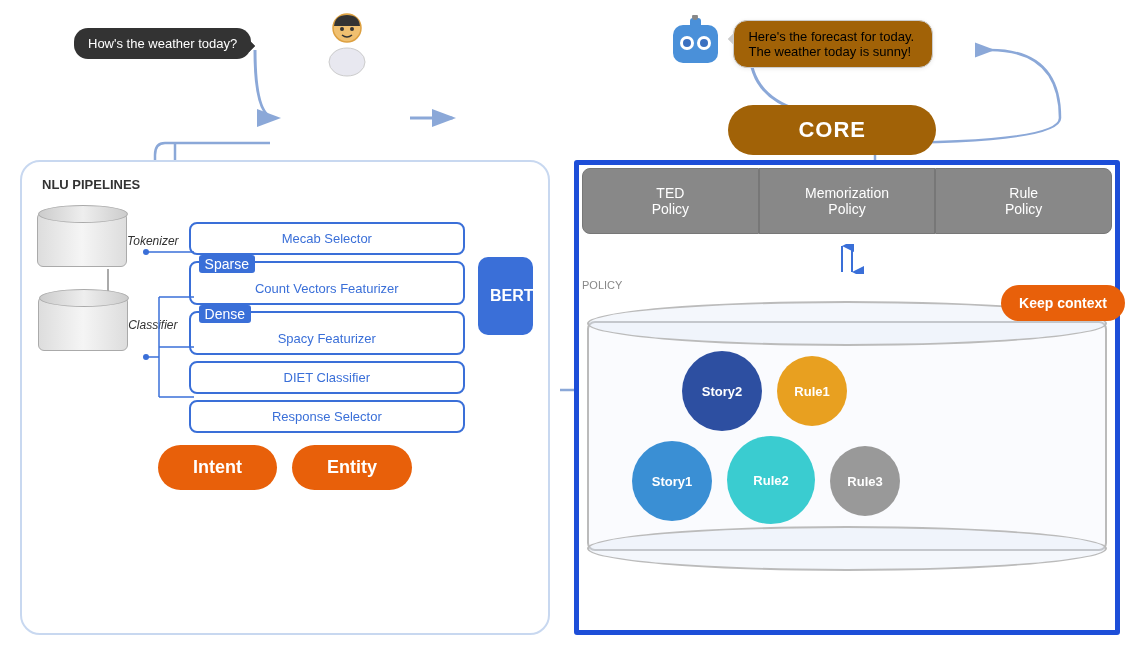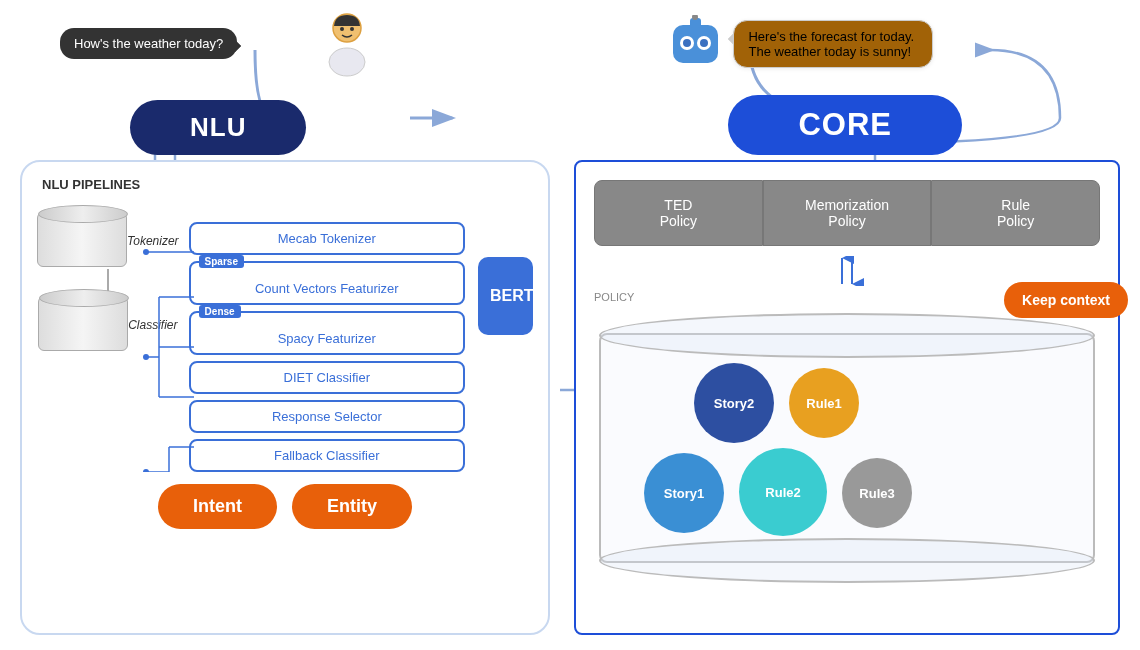--- a/index.html
+++ b/index.html
@@ -77,25 +77,25 @@
     .speech-bubble-bot::after {
       content: '';
       position: absolute;
       left: -12px;
       top: 12px;
       border: 6px solid transparent;
       border-right-color: #ccc;
     }
 
     .core-pill {
-      background: #1d4ed8;
+      background: #a16207;
       color: #fff;
       border-radius: 30px;
       padding: 12px 70px;
-      font-size: 31px;
+      font-size: 22px;
       font-weight: bold;
       letter-spacing: 1px;
     }
 
     
     .bottom-row {
       display: flex;
       flex: 1;
       padding: 0 20px 15px 20px;
       gap: 24px;
@@ -191,22 +191,22 @@
       font-size: 13px;
       font-weight: 500;
       background: #fff;
       position: relative;
     }
 
     .badge {
       display: inline-block;
       padding: 1px 6px;
       border-radius: 3px;
-      font-size: 10px;
-      font-weight: bold;
+      font-size: 14px;
+      font-weight: normal;
       color: #fff;
       margin-bottom: 2px;
       position: absolute;
       top: -8px;
       left: 8px;
     }
 
     .badge-sparse {
       background: #3a6fd8;
     }
@@ -243,25 +243,25 @@
       border-radius: 30px;
       padding: 12px 35px;
       font-size: 18px;
       font-weight: bold;
       border: none;
     }
 
     
     .core-panel {
       background: #fff;
-      border: 2px solid #1d4ed8;
-      border-radius: 8px;
+      border: 5px solid #1d4ed8;
+      border-radius: 3px;
       flex: 1;
       position: relative;
-      padding: 18px;
+      padding: 3px;
     }
 
     
     .policy-boxes {
       display: flex;
       gap: 0;
       margin-bottom: 10px;
     }
 
     .policy-box {
@@ -367,44 +367,39 @@
     <path d="M 860,355 L 860,300" stroke="#3a6fd8" stroke-width="2.5" fill="none" marker-end="url(#arrowDarkBlueUp)"></path>
     <path d="M 860,300 L 860,248" stroke="#3a6fd8" stroke-width="2.5" fill="none" marker-end="url(#arrowDarkBlueUp)"></path>
 
     <path d="M 750,50 Q 750,118 860,118" stroke="#8ba8d8" stroke-width="3" fill="none"></path>
   </svg>
 
   <div class="top-row">
 
     <div style="position:relative; width:520px; height:155px;">
 
-      <div class="speech-bubble-user" style="position:absolute; top:8px; left:30px;">
+      <div class="speech-bubble-user" style="position:absolute; top:8px; left:44px;">
         <span>How's the weather today?</span>
         <div style="position:absolute; right:-10px; top:12px; border:6px solid transparent; border-left-color:#333;"></div>
       </div>
 
       <div style="position:absolute; top:0; left:290px;">
         <svg width="55" height="70" viewBox="0 0 55 70">
           <circle cx="27" cy="18" r="14" fill="#f0c070" stroke="#dda040" stroke-width="1.5"></circle>
 
           <path d="M14,16 Q15,5 27,5 Q39,5 40,16" fill="#333" stroke="none"></path>
 
           <ellipse cx="27" cy="52" rx="18" ry="14" fill="#e8e8f0" stroke="#ccc" stroke-width="1"></ellipse>
 
           <circle cx="22" cy="19" r="2" fill="#333"></circle>
           <circle cx="32" cy="19" r="2" fill="#333"></circle>
           <path d="M22,25 Q27,29 32,25" stroke="#333" stroke-width="1.5" fill="none"></path>
         </svg>
       </div>
 
-      <div style="position:absolute; bottom:10px; left:100px;">
-        <div class="nlu-pill">
-          <span>NLU</span>
-        </div>
-      </div>
     </div>
 
     <div style="position:relative; width:470px; height:155px; margin-left:150px;">
 
       <div style="position:absolute; top:5px; left:0;">
         <svg width="55" height="55" viewBox="0 0 55 55">
           <rect x="5" y="10" width="45" height="38" rx="10" fill="#4a90d9"></rect>
           <circle cx="19" cy="28" r="7" fill="#fff"></circle>
           <circle cx="36" cy="28" r="7" fill="#fff"></circle>
           <circle cx="19" cy="28" r="4" fill="#3a70c0"></circle>
@@ -452,44 +447,41 @@
             <div class="cylinder-label">Classifier</div>
           </div>
         </div>
 
         <div style="flex:1; display:flex; flex-direction:column; gap:5px; padding-top:20px; position:relative;">
 
           <div style="display:flex; gap:8px; align-items:flex-start;">
             <div style="flex:1; display:flex; flex-direction:column; gap:6px;">
 
               <div class="pipeline-box">
-                <span>Mecab Tokenizer</span>
+                <span>Mecab Selector</span>
               </div>
 
               <div class="pipeline-box" style="padding-top:18px; position:relative;">
                 <span class="badge badge-sparse">Sparse</span>
                 <span>Count Vectors Featurizer</span>
               </div>
 
               <div class="pipeline-box" style="padding-top:18px; position:relative;">
                 <span class="badge badge-dense">Dense</span>
                 <span>Spacy Featurizer</span>
               </div>
 
               <div class="pipeline-box">
                 <span>DIET Classifier</span>
               </div>
 
               <div class="pipeline-box">
                 <span>Response Selector</span>
               </div>
 
-              <div class="pipeline-box">
-                <span>Fallback Classifier</span>
-              </div>
             </div>
 
             <div class="bert-box">
               <span>BERT</span>
             </div>
           </div>
 
           <svg style="position:absolute; top:0; left:-130px; width:135px; height:100%; pointer-events:none;">
 
             <circle cx="87" cy="50" r="3" fill="#3a6fd8"></circle>

